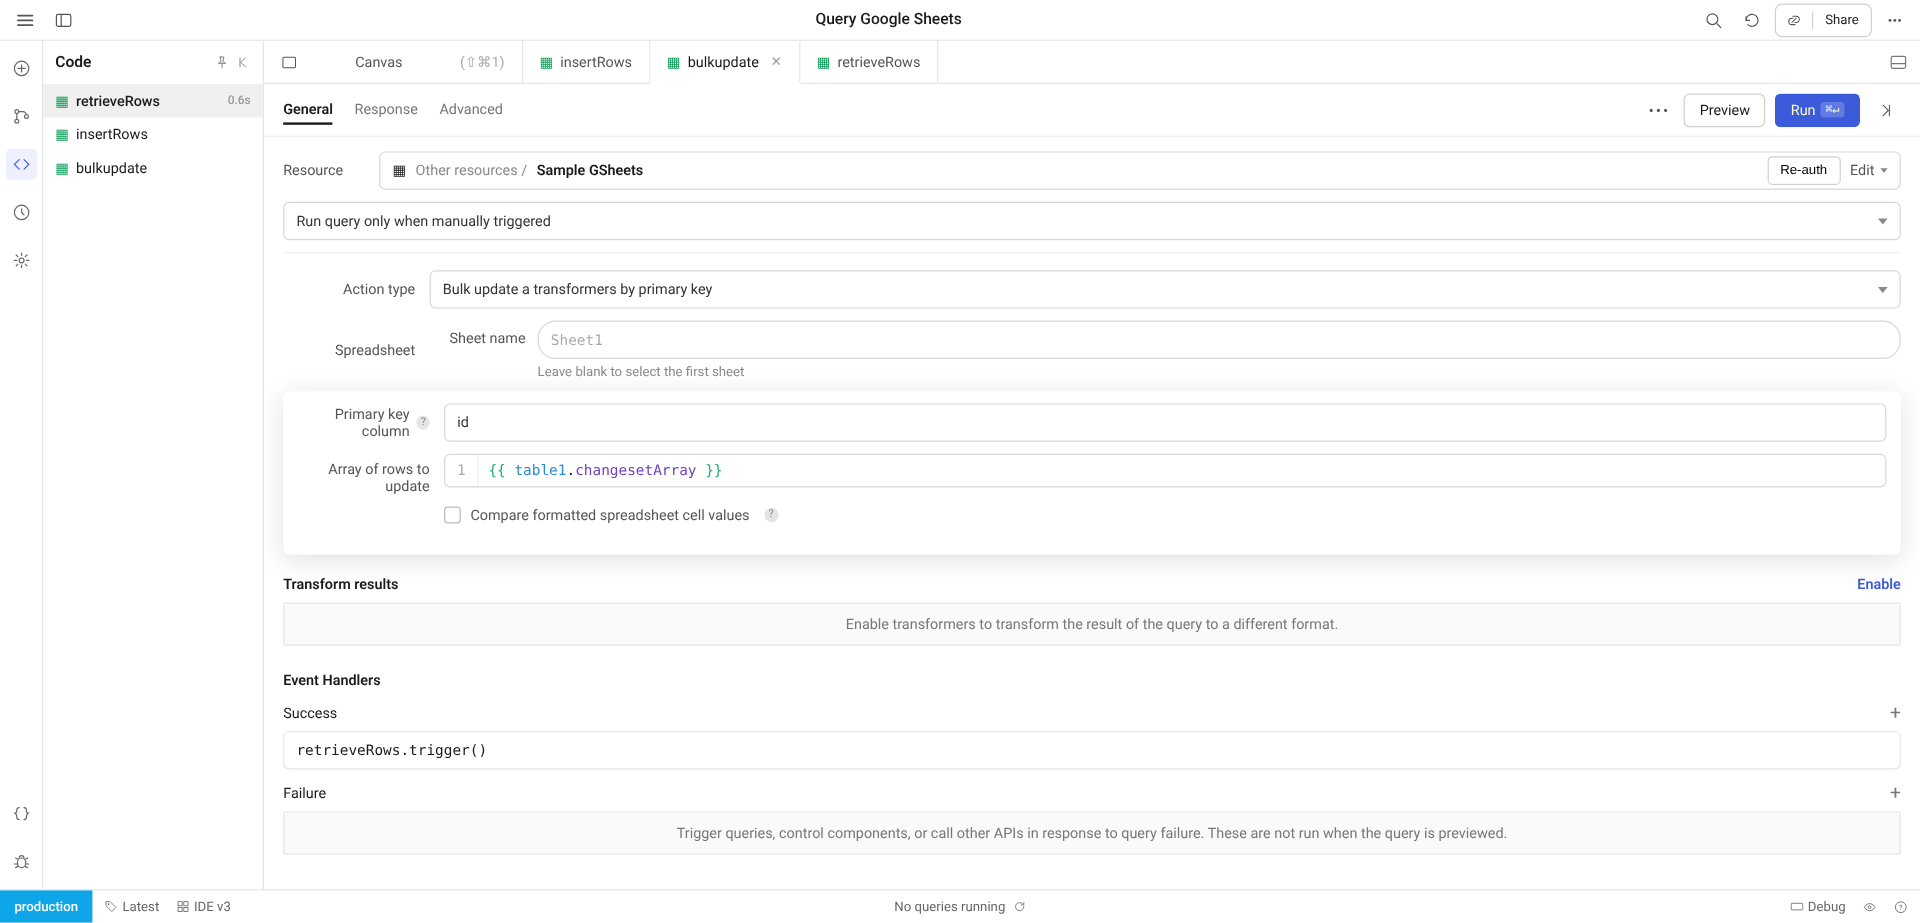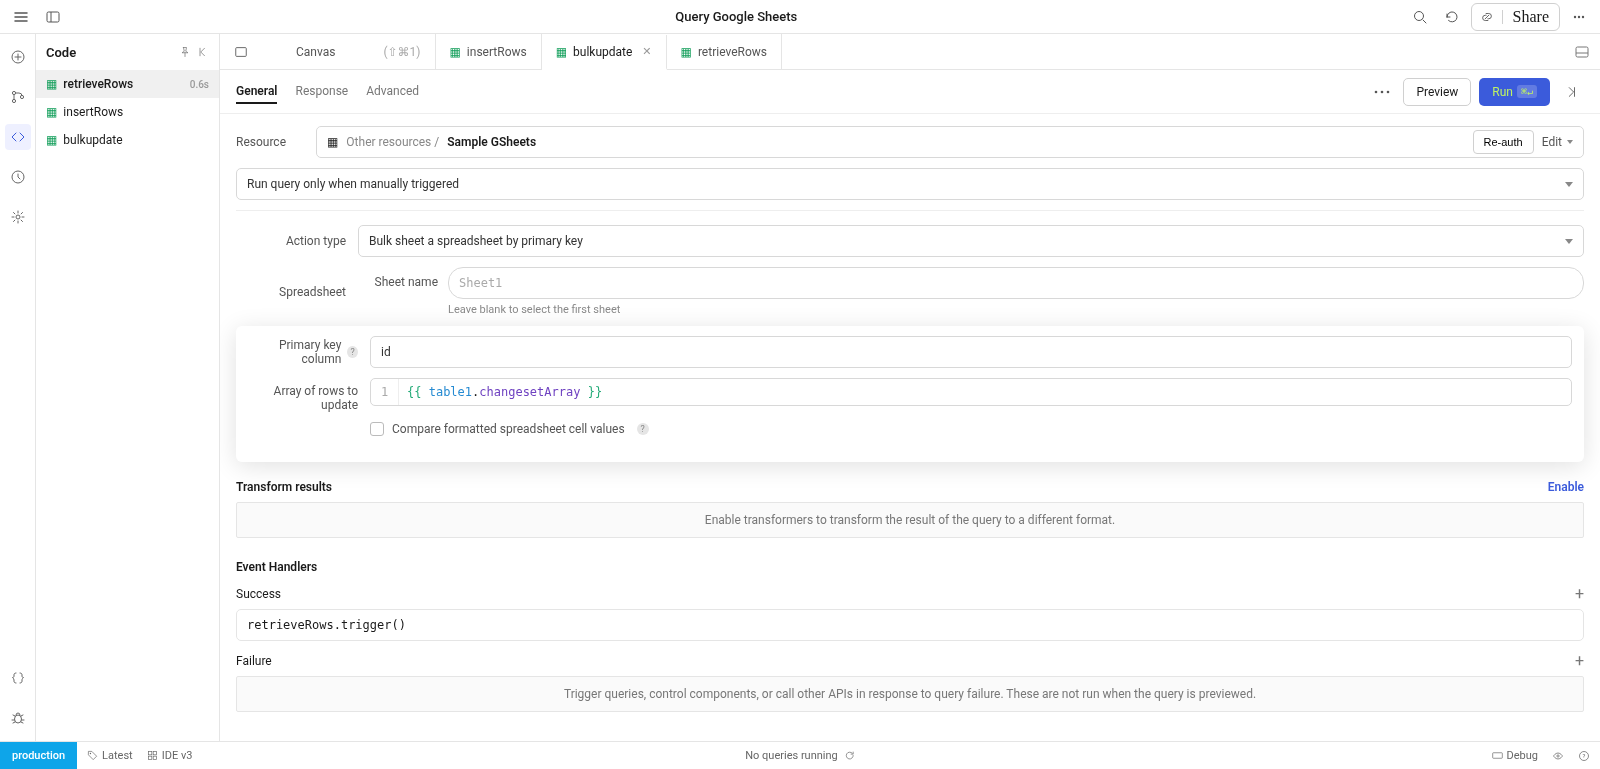--- a/index.html
+++ b/index.html
@@ -28,21 +28,21 @@
 .icon-btn {
   width: 26px; height: 26px;
   display: flex; align-items: center; justify-content: center;
   border-radius: 4px; cursor: pointer; color: #555;
 }
 .share-pill {
   display: flex; align-items: center;
   border: 1px solid #d0d0d0; border-radius: 6px; height: 28px;
 }
 .share-pill .link-part { padding: 0 8px; border-right: 1px solid #d0d0d0; color: #555; }
-.share-pill .share-text { padding: 0 10px; font-size: 16px; font-family: Liberation Serif, serif; }
+.share-pill .share-text { padding: 0 10px; font-size: 11px; }
 
 .main { flex: 1; display: flex; min-height: 0; }
 
 .rail {
   width: 36px; border-right: 1px solid #e5e5e5;
   display: flex; flex-direction: column; align-items: center;
   padding-top: 10px; gap: 14px;
 }
 .rail-bottom { margin-top: auto; padding-bottom: 10px; display:flex; flex-direction:column; gap:14px; align-items:center;}
 .rail-item {
@@ -95,21 +95,21 @@
 }
 .config-tabs { display:flex; gap:18px; }
 .config-tab { font-size:12px; color:#777; cursor:pointer; padding:4px 0; }
 .config-tab.active { color:#1a1a1a; font-weight:600; border-bottom:2px solid #1a1a1a; }
 .config-header-right { margin-left:auto; display:flex; gap:8px; align-items:center; }
 .btn {
   height:28px; padding:0 12px; border-radius:5px; font-size:12px;
   display:flex; align-items:center; gap:4px; cursor:pointer; border:1px solid transparent;
 }
 .btn-light { background:#fff; border-color:#d0d0d0; }
-.btn-primary { background:#3b5bdb; color:#bef264; }
+.btn-primary { background:#3b5bdb; color:#fef9c3; }
 .btn-run kbd { font-size:10px; background:rgba(255,255,255,.2); padding:1px 4px; border-radius:3px; }
 
 .scroll-body { flex:1; overflow:auto; padding:12px 16px 40px; position:relative;}
 
 .row { display:flex; align-items:center; margin-bottom:10px; gap:12px; }
 .row-label { width:110px; text-align:right; color:#555; font-size:12px; flex-shrink:0;}
 .row-full { flex:1; }
 .field {
   height:32px; border:1px solid #d8d8d8; border-radius:5px; background:#fff;
   display:flex; align-items:center; padding:0 10px; font-size:12px; color:#333;
@@ -411,21 +411,21 @@
         <div class="field select row-full">
           <span>Run query only when manually triggered</span>
         </div>
       </div>
 
       <hr style="border:none;border-top:1px solid #eee;margin:4px 0 14px;">
 
       <div class="row">
         <div class="row-label">Action type</div>
         <div class="field select row-full">
-          <span>Bulk sheet a spreadsheet by primary key</span>
+          <span>Bulk update a transformers by primary key</span>
         </div>
       </div>
 
       <div class="row">
         <div class="row-label">Spreadsheet</div>
         <div class="sheet-row row-full">
           <div class="sheet-right" style="display:flex;gap:10px;align-items:flex-start;">
             <div style="width:80px;text-align:right;color:#555;padding-top:8px;">Sheet name</div>
             <div style="flex:1">
               <div class="field placeholder">

